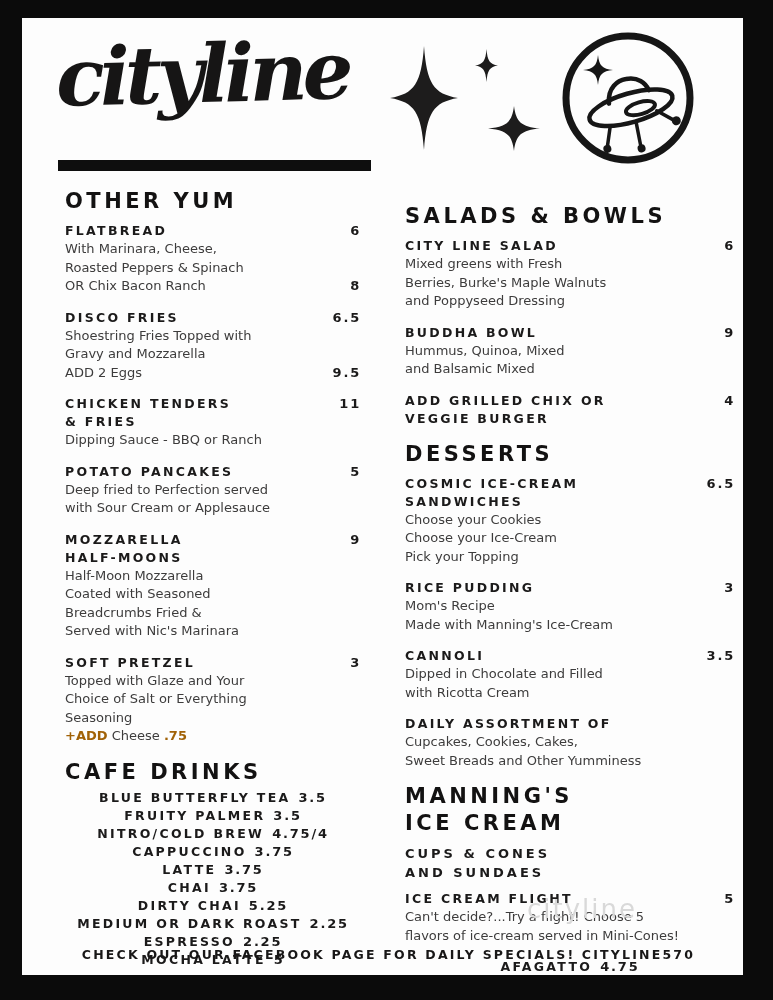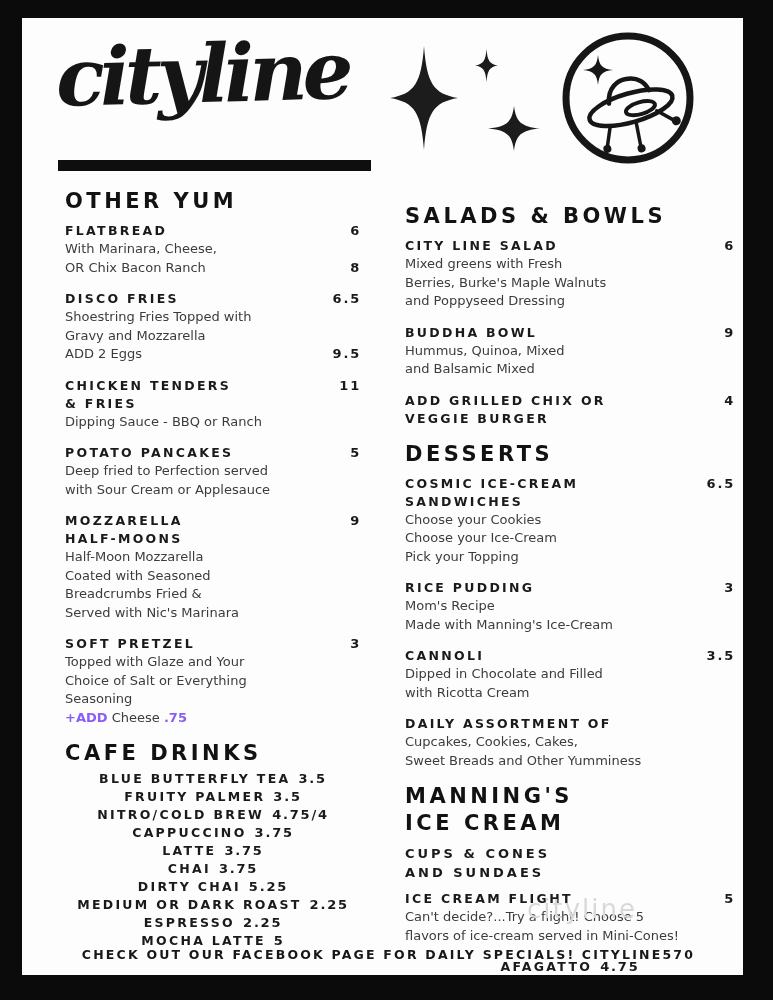--- a/index.html
+++ b/index.html
@@ -22,21 +22,21 @@
 
   .menu-section { margin-bottom:12px; }
   .section-title { font-size:21px; font-weight:700; letter-spacing:3.5px; line-height:27px; color:#131212; white-space:pre-line; margin-bottom:7px; }
   .section-subtitle { font-size:13px; font-weight:700; letter-spacing:3px; line-height:19px; color:#1b1a1a; white-space:pre-line; margin:2px 0 8px 0; }
 
   .menu-item { margin-bottom:13px; }
   .item-head { display:flex; justify-content:space-between; align-items:flex-start; }
   .item-name { font-size:12.5px; font-weight:700; letter-spacing:2.3px; line-height:18px; color:#1b1a1a; white-space:pre-line; }
   .price { font-size:13px; font-weight:700; letter-spacing:1.8px; color:#1b1a1a; line-height:18px; flex:none; padding-left:8px; }
   .desc-line { font-size:13px; line-height:18.5px; color:#3d3c3c; white-space:nowrap; }
-  .desc-bold { font-weight:700; color:#8b5cf6; }
+  .desc-bold { font-weight:700; color:#a16207; }
   .desc-row { display:flex; justify-content:space-between; align-items:flex-start; }
 
   .compact .drink-row { display:flex; justify-content:center; align-items:baseline; line-height:16.9px; }
   .drink-name { font-size:12.5px; font-weight:700; letter-spacing:2.3px; color:#1b1a1a; }
   .compact .section-title { margin-bottom:3px; }
   .no-title-gap { margin-top:2px; }
 
   
   .footer { position:absolute; left:12px; right:0; top:929px; text-align:center; font-size:12.5px; font-weight:700; letter-spacing:2.2px; color:#181717; }
   .watermark { position:absolute; left:505px; top:876px; font-size:26px; font-weight:500; letter-spacing:2px; color:#d9d9d9; }
@@ -80,20 +80,21 @@
 
     <div class="col col-1">
         <section class="menu-section">
           <h2 class="section-title">OTHER YUM</h2>
           <div class="menu-item">
             <div class="item-head">
               <div class="item-name">FLATBREAD</div>
               <div class="price">6</div>
             </div>
             <div class="desc-line">With Marinara, Cheese,</div>
+            <div class="desc-line">Roasted Peppers &amp; Spinach</div>
             <div class="desc-row">
               <span class="desc-line">OR Chix Bacon Ranch</span>
               <span class="price">8</span>
             </div>
           </div>
           <div class="menu-item">
             <div class="item-head">
               <div class="item-name">DISCO FRIES</div>
               <div class="price">6.5</div>
             </div>

